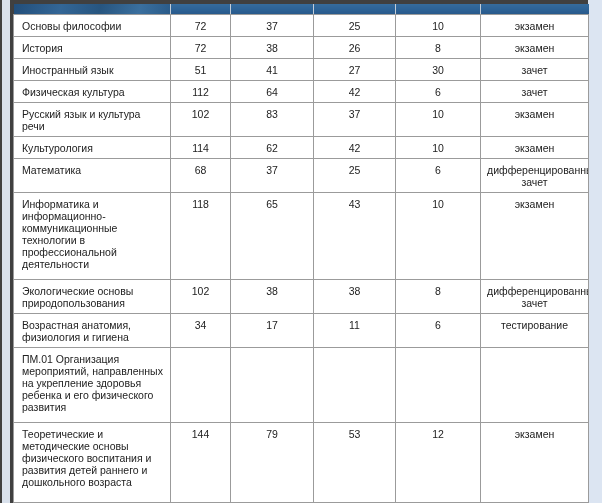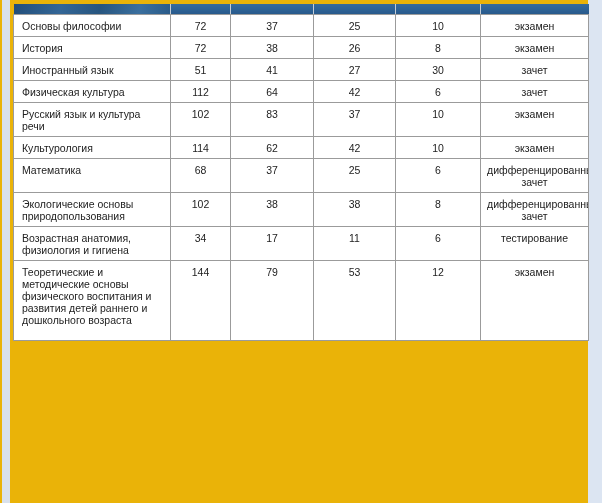--- a/index.html
+++ b/index.html
@@ -8,21 +8,21 @@
     width: 602px;
     height: 503px;
     overflow: hidden;
     background: #ffffff;
     font-family: "Liberation Sans", sans-serif;
   }
   .page {
     position: relative;
     width: 602px;
     height: 503px;
-    background: #eab308;
+    background: #404040;
   }
   .left-strip {
     position: absolute;
     left: 2px; top: 0;
     width: 8px; height: 503px;
     background: #d9e1ec;
   }
   .right-strip {
     position: absolute;
     left: 588px; top: 0;
@@ -153,40 +153,56 @@
 
         <tr>
           <td class="subject">Математика</td>
           <td class="num">68</td>
           <td class="num">37</td>
           <td class="num">25</td>
           <td class="num">6</td>
           <td class="control">дифференцированный зачет</td>
         </tr>
 
+        <tr class="pad-med">
+          <td class="subject">Информатика и информационно-коммуникационные технологии в профессиональной деятельности</td>
+          <td class="num">118</td>
+          <td class="num">65</td>
+          <td class="num">43</td>
+          <td class="num">10</td>
+          <td class="control">экзамен</td>
+        </tr>
 
         <tr>
           <td class="subject">Экологические основы природопользования</td>
           <td class="num">102</td>
           <td class="num">38</td>
           <td class="num">38</td>
           <td class="num">8</td>
           <td class="control">дифференцированный зачет</td>
         </tr>
 
 
         <tr>
           <td class="subject">Возрастная анатомия, физиология и гигиена</td>
           <td class="num">34</td>
           <td class="num">17</td>
           <td class="num">11</td>
           <td class="num">6</td>
           <td class="control">тестирование</td>
         </tr>
 
+        <tr class="pad-med">
+          <td class="subject">ПМ.01 Организация мероприятий, направленных на укрепление здоровья ребенка и его физического развития</td>
+          <td class="num"></td>
+          <td class="num"></td>
+          <td class="num"></td>
+          <td class="num"></td>
+          <td class="control"></td>
+        </tr>
 
 
         <tr class="pad-tall">
           <td class="subject">Теоретические и методические основы физического воспитания и развития детей раннего и дошкольного возраста</td>
           <td class="num">144</td>
           <td class="num">79</td>
           <td class="num">53</td>
           <td class="num">12</td>
           <td class="control">экзамен</td>
         </tr>

